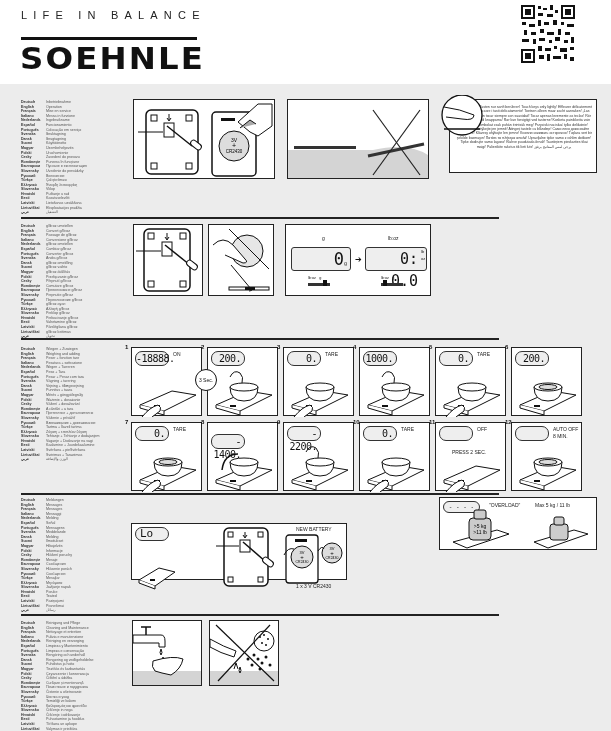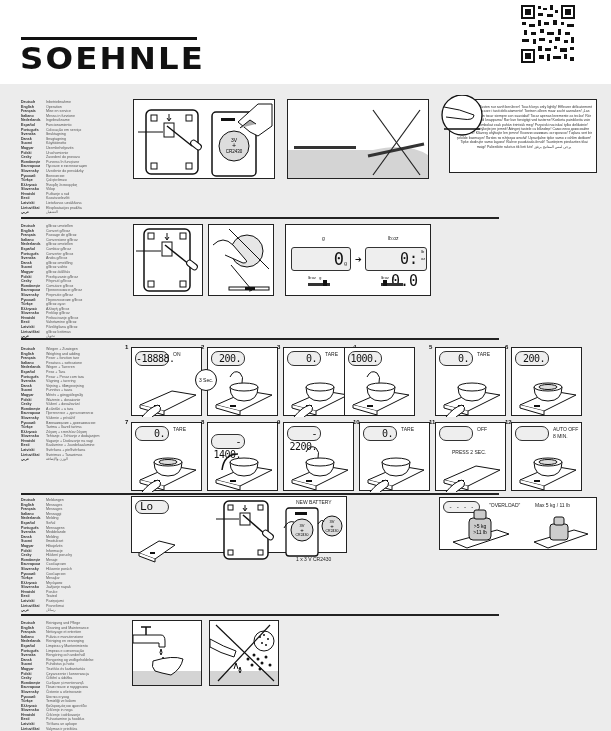--- a/index.html
+++ b/index.html
@@ -17,20 +17,21 @@
 .panel{position:absolute;background:#fff;border:1px solid #222}
 .lcd{position:absolute;border:1px solid #333;background:#eee;font-family:"DejaVu Sans Mono",monospace;text-align:right;padding-right:3px;font-size:12px;line-height:15px;border-radius:7px}
 .lbl{position:absolute;font-size:5px;color:#222}
 .num{position:absolute;font-size:6px;font-weight:bold;color:#111}
 svg{position:absolute}
 </style>
 </head>
 <body>
 
 <div class="header">
+  <div class="tagline">LIFE IN BALANCE</div>
   <div class="brand-rule"></div>
   <div class="brand">SOEHNLE</div>
   <svg class="qr" viewBox="0 0 56 60" style="left:520px;top:4px">
     <rect width="56" height="60" fill="#fff"></rect>
     <rect x="1" y="1" width="14" height="14" fill="#111"></rect>
       <rect x="3" y="3" width="10" height="10" fill="#fff"></rect>
       <rect x="5" y="5" width="6" height="6" fill="#111"></rect>
     <rect x="41" y="1" width="14" height="14" fill="#111"></rect>
       <rect x="43" y="3" width="10" height="10" fill="#fff"></rect>
       <rect x="45" y="5" width="6" height="6" fill="#111"></rect>
@@ -506,21 +507,21 @@
       <svg xmlns="http://www.w3.org/2000/svg" width="71" height="50" viewBox="0 0 71 50" style="left:0;top:19px">
         <path d="M8 38 L40 24 L64 28 L32 44 z" fill="#fff" stroke="#111"></path>
         <path d="M8 38 L8 41 L32 48 L32 44" fill="#fff" stroke="#111"></path>
         <rect x="22" y="38" width="6" height="2" fill="#111"></rect>
         <path d="M22 20 Q22 34 36 34 Q50 34 50 20 z" fill="#fff" stroke="#111"></path>
         <ellipse cx="36" cy="20" rx="14" ry="4" fill="#fff" stroke="#111"></ellipse>
         <path d="M10 50 Q18 40 26 38 Q30 40 28 44 L20 50" fill="#fff" stroke="#111"></path>
       </svg>
     </div>
     <div class="num" style="left: 353px; top: 344px;">4</div>
-    <div class="panel" style="left: 344px; top: 347px; width: 71px; height: 69px;">
+    <div class="panel" style="left: 359px; top: 347px; width: 71px; height: 69px;">
       <div class="lcd" style="left: 3px; top: 3px; width: 34px; height: 15px; font-size: 10px; line-height: 13px; letter-spacing: -0.5px;">1000.</div>
       <svg xmlns="http://www.w3.org/2000/svg" width="71" height="50" viewBox="0 0 71 50" style="left:0;top:19px">
         <path d="M8 38 L40 24 L64 28 L32 44 z" fill="#fff" stroke="#111"></path>
         <path d="M8 38 L8 41 L32 48 L32 44" fill="#fff" stroke="#111"></path>
         <rect x="22" y="38" width="6" height="2" fill="#111"></rect>
         <path d="M22 20 Q22 34 36 34 Q50 34 50 20 z" fill="#fff" stroke="#111"></path>
         <ellipse cx="36" cy="20" rx="14" ry="4" fill="#fff" stroke="#111"></ellipse>
         <path d="M22 10 Q26 2 32 6 Q36 10 34 16" fill="none" stroke="#111"></path>
       </svg>
     </div>
@@ -726,21 +727,21 @@
     <div class="row">
       <span class="l">Lietuviškai</span>
       <span class="t">Pranešimai</span>
     </div>
     <div class="row">
       <span class="l">عربي</span>
       <span class="t">رسائل</span>
     </div>
   </div>
 
-<div class="panel" style="left:131px;top:496px;width:216px;height:57px">
+<div class="panel" style="left:131px;top:523px;width:216px;height:57px">
   <div class="lcd" style="left:3px;top:3px;width:34px;height:14px;text-align:left;padding-left:4px;font-size:11px;line-height:12px"><span>Lo</span></div>
   <svg width="40" height="26" viewBox="0 0 40 26" style="left:5px;top:40px">
     <path d="M2 16 L22 4 L38 8 L18 22 z" fill="#fff" stroke="#111"></path>
     <path d="M2 16 L2 19 L18 25 L18 22" fill="#fff" stroke="#111"></path>
     <rect x="13" y="15" width="5" height="2" fill="#111"></rect>
   </svg>
   <svg width="62" height="66" viewBox="0 0 62 66" style="left:82px;top:0">
     <rect x="10" y="4" width="44" height="58" rx="5" fill="#fff" stroke="#111" stroke-width="1.5"></rect>
     <rect x="14" y="8" width="5" height="5" fill="#fff" stroke="#111"></rect>
       <rect x="44" y="8" width="5" height="5" fill="#fff" stroke="#111"></rect>

